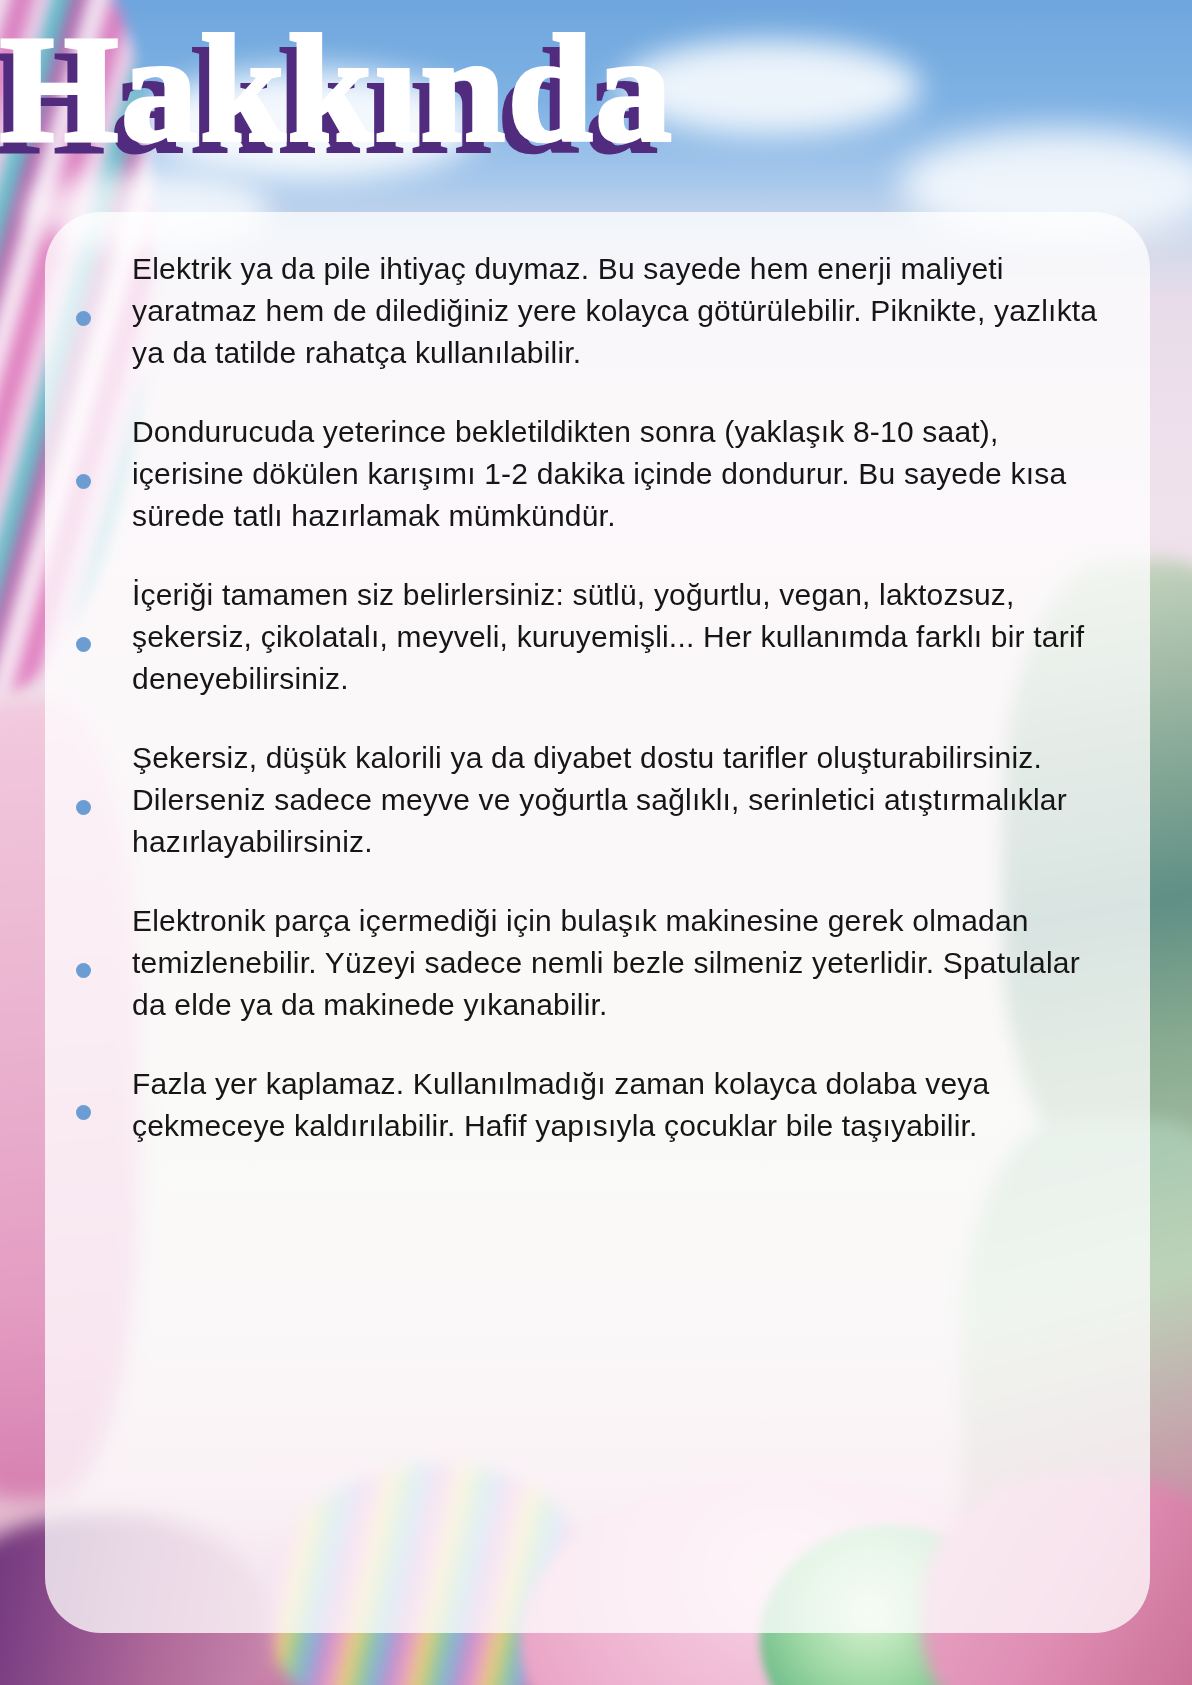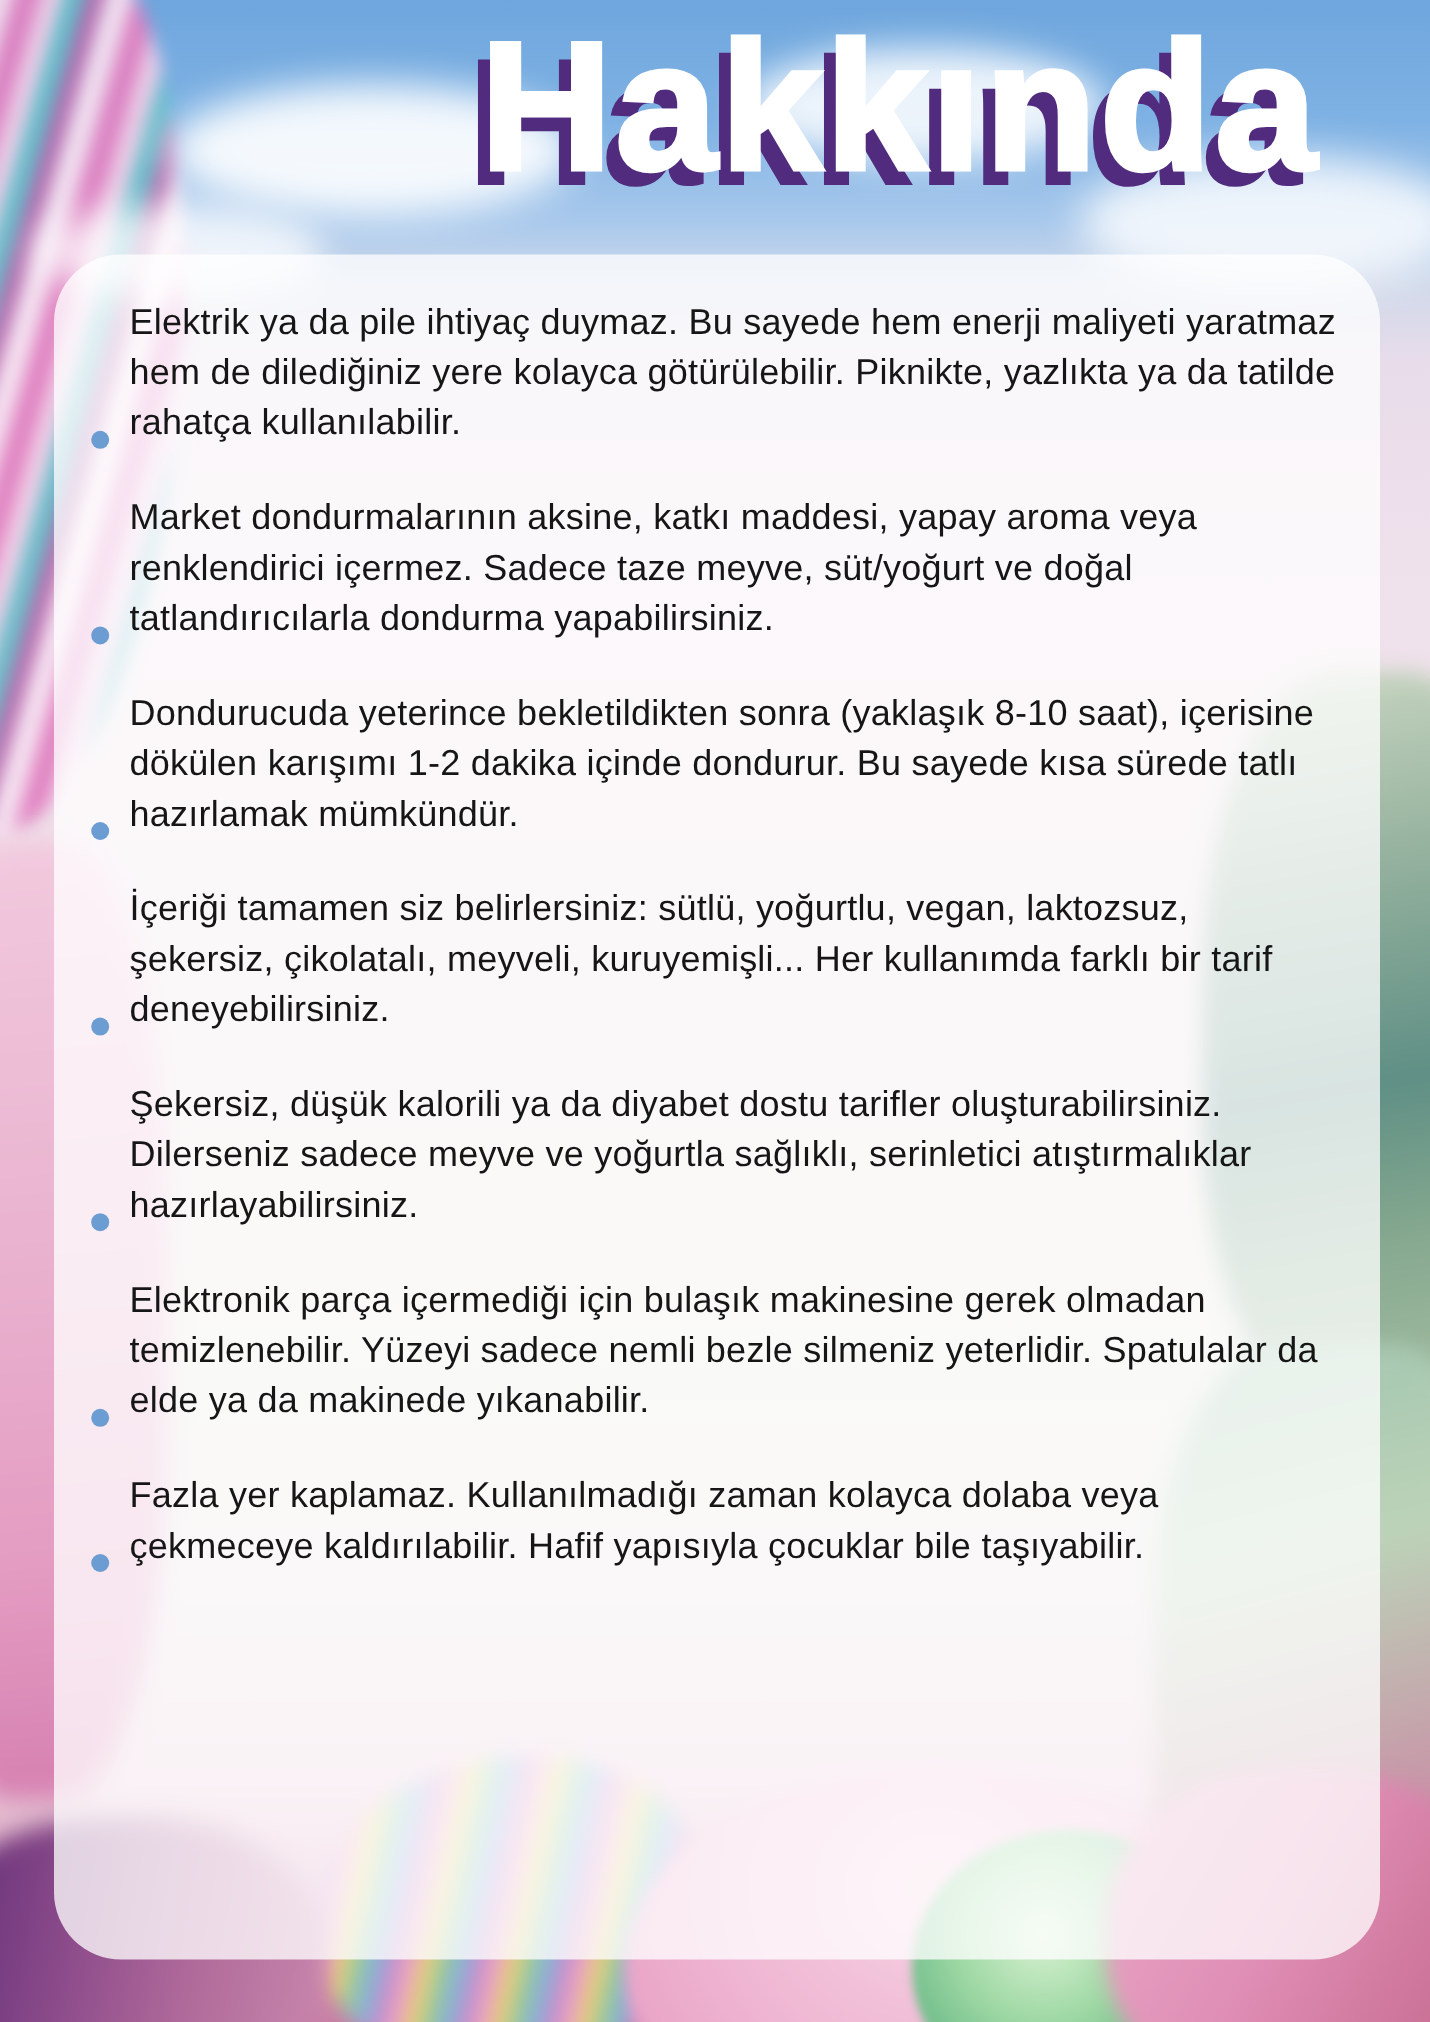--- a/index.html
+++ b/index.html
@@ -89,22 +89,22 @@
     right:-60px; bottom:-70px; width:330px; height:280px;
     background:linear-gradient(120deg,#eaa9c8 0%,#df8db4 45%,#c06286 100%);
     border-radius:45%;
     filter:blur(8px);
   }
 
   
   .title{
     top:2px; left:0; width:1100px;
     margin:0;
-    text-align:right;
-    font-family:Liberation Sans, sans-serif;
+    text-align:left;
+    font-family:Liberation Serif, serif;
     font-weight:bold;
     font-size:152px;
     letter-spacing:3px;
     color:#ffffff;
     -webkit-text-stroke:4px #ffffff;
     text-shadow:-12px 13px 0 #502b7e;
   }
 
   
   .panel{
@@ -114,22 +114,23 @@
     border-radius:56px;
     box-sizing:border-box;
   }
   .feature-list{
     list-style:none;
     margin:0;
     padding:36px 34px 0 31px;
   }
   .feature-item{
     display:flex;
-    align-items:flex-end;
+    align-items:center;
     margin:0 0 37px 0;
+    gap:24px;
   }
   .bullet-dot{
     flex:none;
     width:15px;height:15px;
     margin:14px 17px 0 0;
     border-radius:50%;
     background:#6b9dd2;
   }
   .feature-text{
     margin:0;
@@ -164,24 +165,20 @@
   <h1 class="title">Hakkında</h1>
 
   <section class="panel">
     <ul class="feature-list">
 
       <li class="feature-item">
         <span class="bullet-dot"></span>
         <p class="feature-text">Elektrik ya da pile ihtiyaç duymaz. Bu sayede hem enerji maliyeti yaratmaz hem de dilediğiniz yere kolayca götürülebilir. Piknikte, yazlıkta ya da tatilde rahatça kullanılabilir.</p>
       </li>
 
-      <li class="feature-item">
-        <span class="bullet-dot"></span>
-        <p class="feature-text">Market dondurmalarının aksine, katkı maddesi, yapay aroma veya renklendirici içermez. Sadece taze meyve, süt/yoğurt ve doğal tatlandırıcılarla dondurma yapabilirsiniz.</p>
-      </li>
 
 
       <li class="feature-item">
         <span class="bullet-dot"></span>
         <p class="feature-text">Dondurucuda yeterince bekletildikten sonra (yaklaşık 8-10 saat), içerisine dökülen karışımı 1-2 dakika içinde dondurur. Bu sayede kısa sürede tatlı hazırlamak mümkündür.</p>
       </li>
 
       <li class="feature-item">
         <span class="bullet-dot"></span>
         <p class="feature-text">İçeriği tamamen siz belirlersiniz: sütlü, yoğurtlu, vegan, laktozsuz, şekersiz, çikolatalı, meyveli, kuruyemişli... Her kullanımda farklı bir tarif deneyebilirsiniz.</p>

